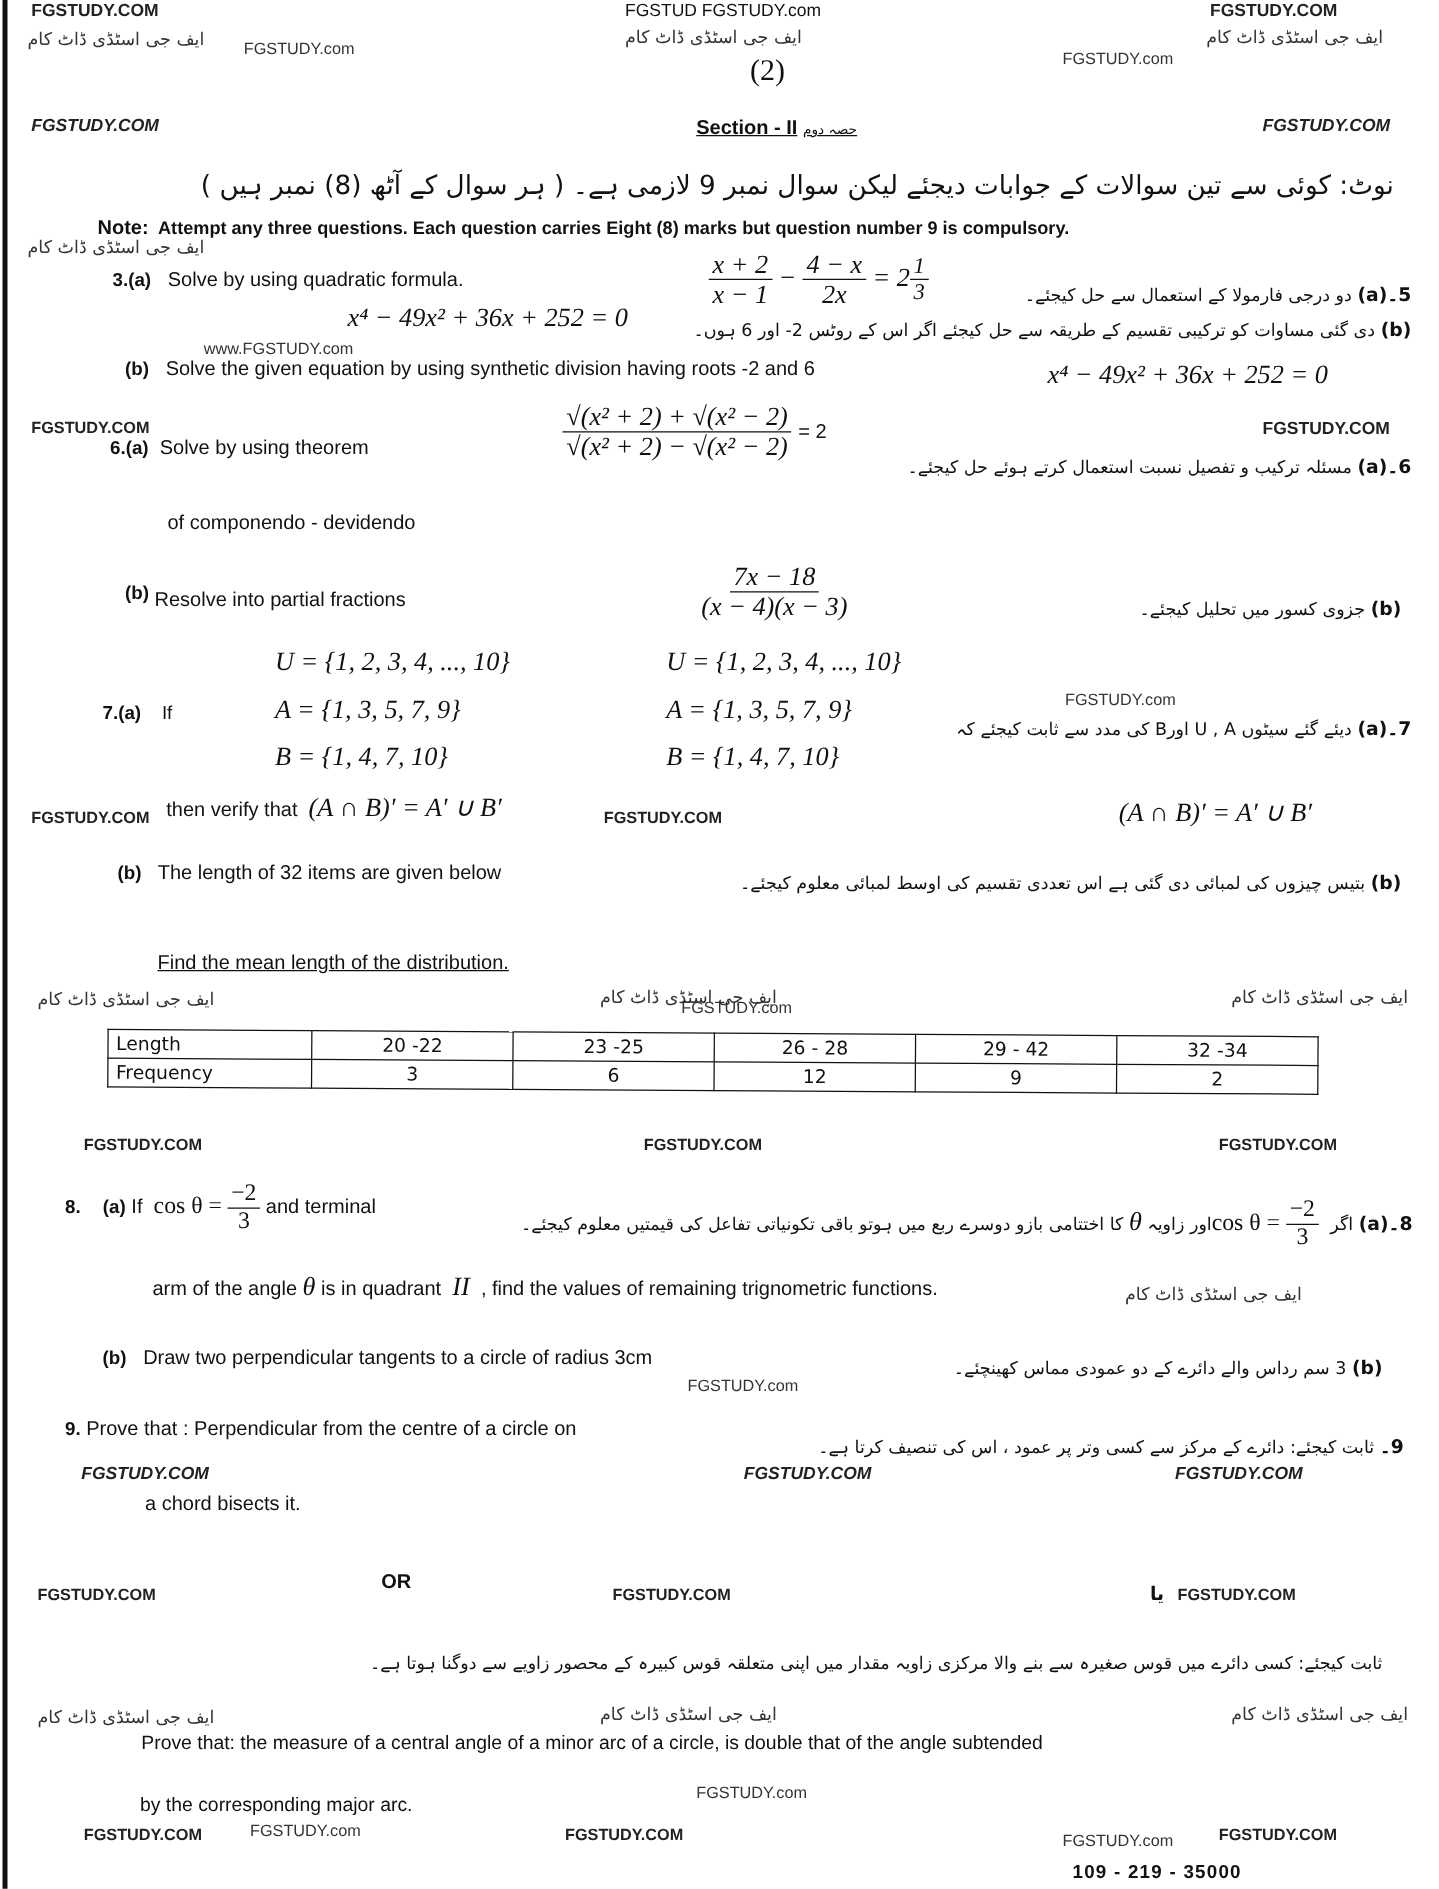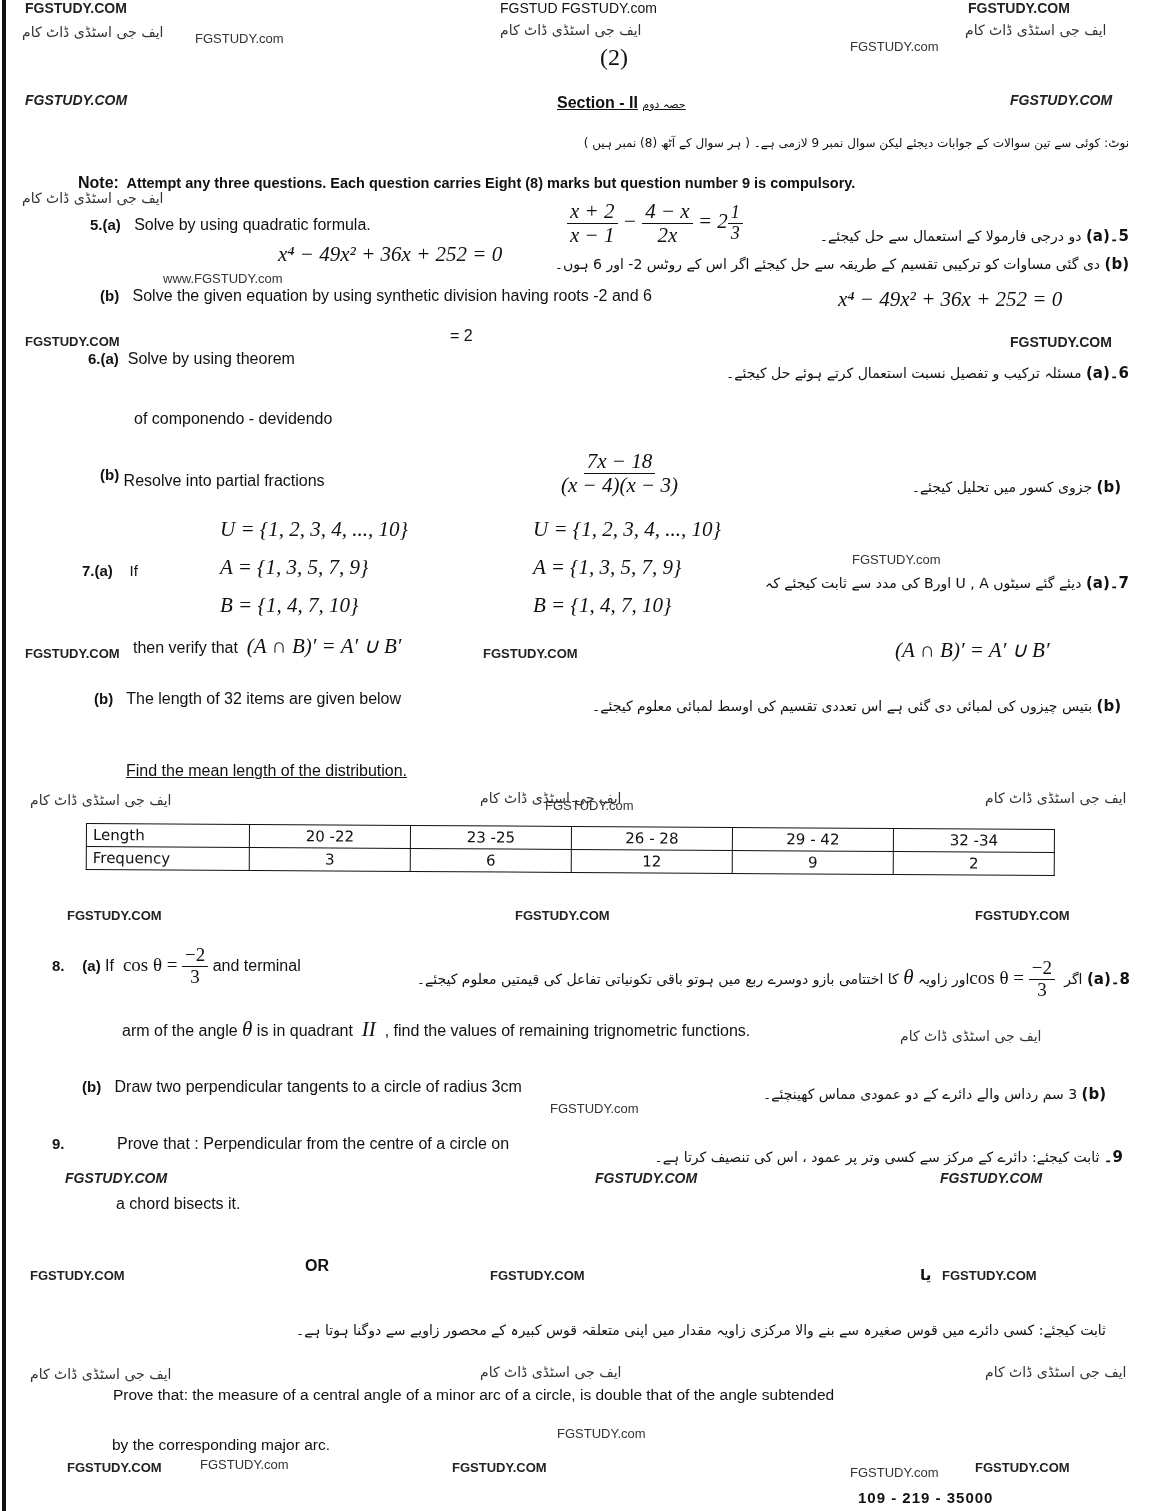--- a/index.html
+++ b/index.html
@@ -48,29 +48,29 @@
 
 <div class="abs page-number" style="left:600px;top:44px;">(2)</div>
 
 <div class="abs wm-italic" style="left:25px;top:92px;">FGSTUDY.COM</div>
 <div class="abs" style="left:557px;top:94px;">
   <span class="section-title">Section - II</span>
   <span class="urdu" style="font-size:11px;text-decoration:underline;">حصہ دوم</span>
 </div>
 <div class="abs wm-italic" style="left:1010px;top:92px;">FGSTUDY.COM</div>
 
-<div class="abs urdu" style="right:22px;top:136px;font-size:12px;">نوٹ: کوئی سے تین سوالات کے جوابات دیجئے لیکن سوال نمبر 9 لازمی ہے۔ ( ہر سوال کے آٹھ (8) نمبر ہیں )</div>
+<div class="abs urdu" style="right:36px;top:136px;font-size:21px;">نوٹ: کوئی سے تین سوالات کے جوابات دیجئے لیکن سوال نمبر 9 لازمی ہے۔ ( ہر سوال کے آٹھ (8) نمبر ہیں )</div>
 <div class="abs note" style="left:78px;top:174px;">
   <span class="lbl">Note:</span>&nbsp;
   <span>Attempt any three questions. Each question carries Eight (8) marks but question number 9 is compulsory.</span>
 </div>
 <div class="abs urdu-sm" style="left:22px;top:190px;">ایف جی اسٹڈی ڈاٹ کام</div>
 
 <div class="abs q" style="left:90px;top:216px;">
-  <span class="qnum">5.(a)</span>&nbsp;&nbsp;
+  <span class="qnum">3.(a)</span>&nbsp;&nbsp;
   <span>Solve by using quadratic formula.</span>
 </div>
 <div class="abs math mathi" style="left:278px;top:242px;">x⁴ − 49x² + 36x + 252 = 0</div>
 <div class="abs math mathi" style="left:567px;top:200px;">
   <span class="frac">
       <span class="num">x + 2</span>
       <span class="den">x − 1</span>
     </span>
   <span>−</span>
   <span class="frac">
@@ -98,20 +98,24 @@
 </div>
 <div class="abs math mathi" style="left:838px;top:287px;">x⁴ − 49x² + 36x + 252 = 0</div>
 
 <div class="abs wm-bold" style="left:25px;top:334px;font-size:13px;">FGSTUDY.COM</div>
 <div class="abs wm-bold" style="left:1010px;top:334px;">FGSTUDY.COM</div>
 <div class="abs q" style="left:88px;top:350px;">
   <span class="qnum">6.(a)</span>&nbsp;
   <span>Solve by using theorem</span>
 </div>
 <div class="abs math mathi" style="left:450px;top:322px;">
+  <span class="frac">
+      <span class="num">√(x² + 2) + √(x² − 2)</span>
+      <span class="den">√(x² + 2) − √(x² − 2)</span>
+    </span>
   <span style="font-style:normal;font-family:'Liberation Sans',sans-serif;font-size:16px;">= 2</span>
 </div>
 <div class="abs urdu" style="right:22px;top:364px;">
   <span class="qnum">6۔(a)</span>
   <span>مسئلہ ترکیب و تفصیل نسبت استعمال کرتے ہوئے حل کیجئے۔</span>
 </div>
 <div class="abs q" style="left:134px;top:410px;">of componendo - devidendo</div>
 
 <div class="abs q" style="left:100px;top:466px;">
   <span class="qnum" style="vertical-align:6px;">(b)</span>
@@ -234,21 +238,21 @@
   <span>Draw two perpendicular tangents to a circle of radius 3cm</span>
 </div>
 <div class="abs urdu" style="right:45px;top:1085px;">
   <span class="qnum">(b)</span>
   <span>3 سم رداس والے دائرے کے دو عمودی مماس کھینچئے۔</span>
 </div>
 <div class="abs wm-thin" style="left:550px;top:1101px;">FGSTUDY.com</div>
 
 <div class="abs q" style="left:52px;top:1135px;">
   <span class="qnum">9.</span>
-  <span style="margin-left:48px;">Prove that : Perpendicular from the centre of a circle on</span>
+  <span style="">Prove that : Perpendicular from the centre of a circle on</span>
 </div>
 <div class="abs urdu" style="right:28px;top:1148px;">
   <span class="qnum">9۔</span>
   <span>ثابت کیجئے: دائرے کے مرکز سے کسی وتر پر عمود ، اس کی تنصیف کرتا ہے۔</span>
 </div>
 <div class="abs wm-italic" style="left:65px;top:1170px;">FGSTUDY.COM</div>
 <div class="abs wm-italic" style="left:595px;top:1170px;">FGSTUDY.COM</div>
 <div class="abs wm-italic" style="left:940px;top:1170px;">FGSTUDY.COM</div>
 <div class="abs q" style="left:116px;top:1195px;">a chord bisects it.</div>
 

